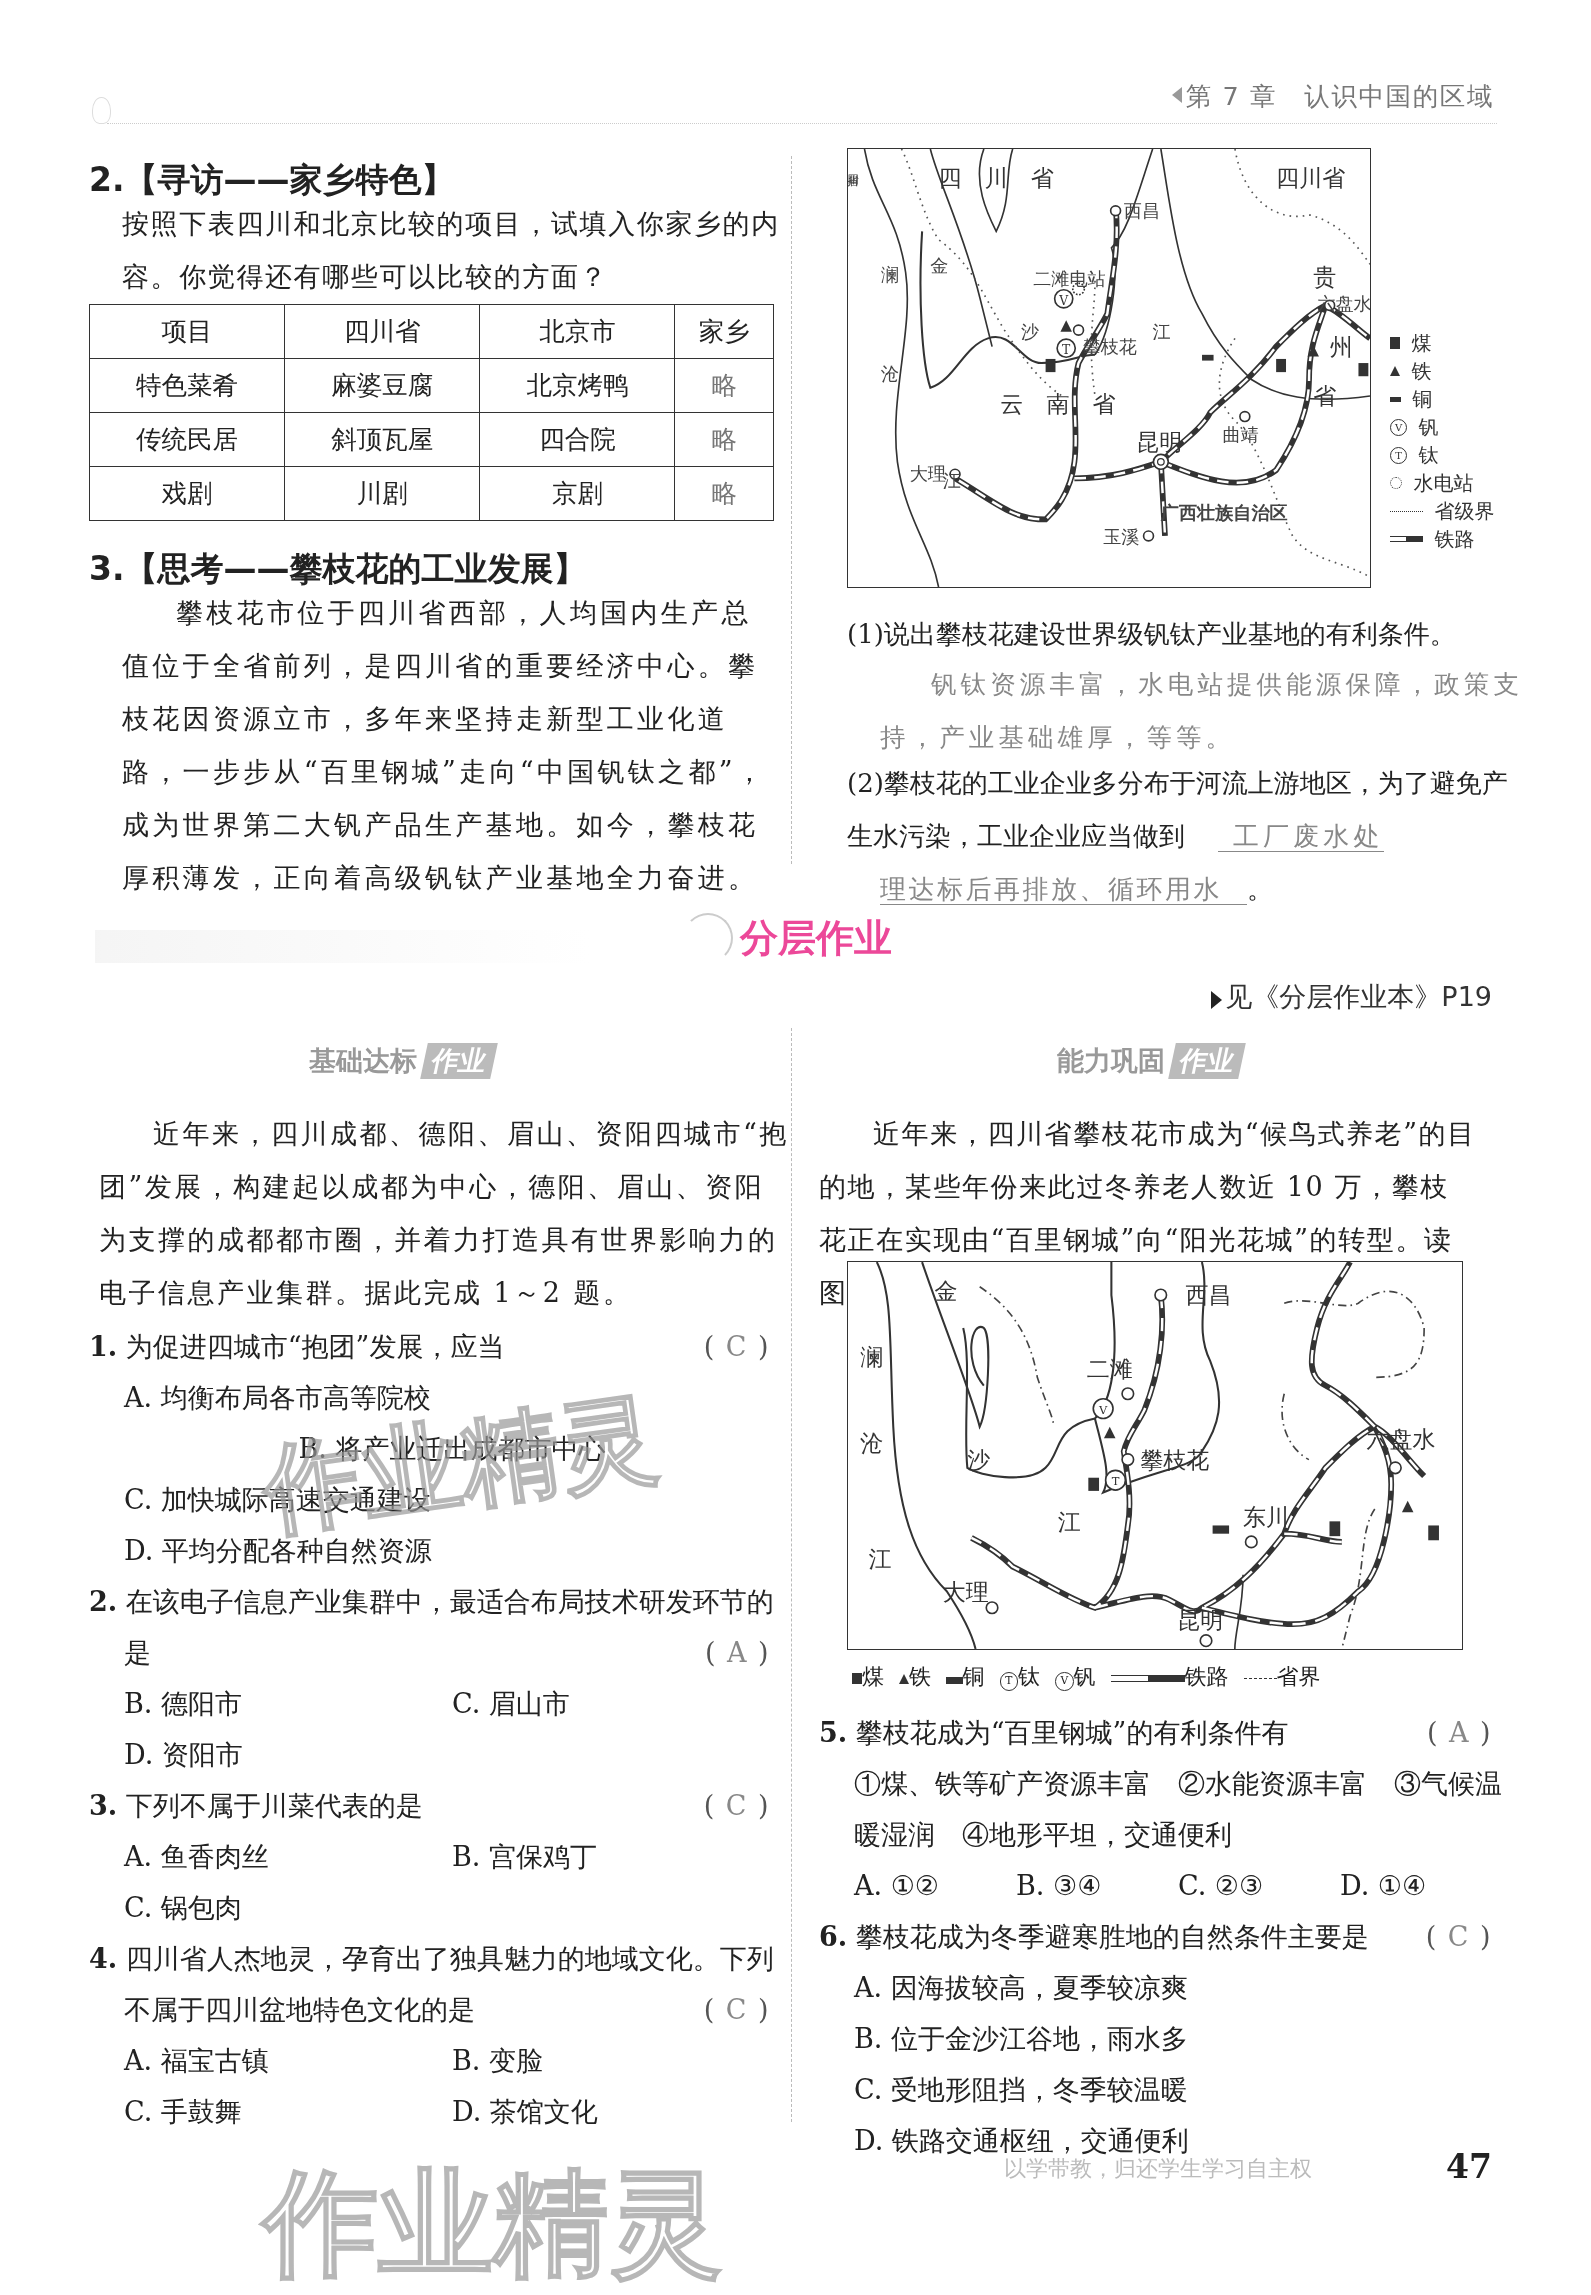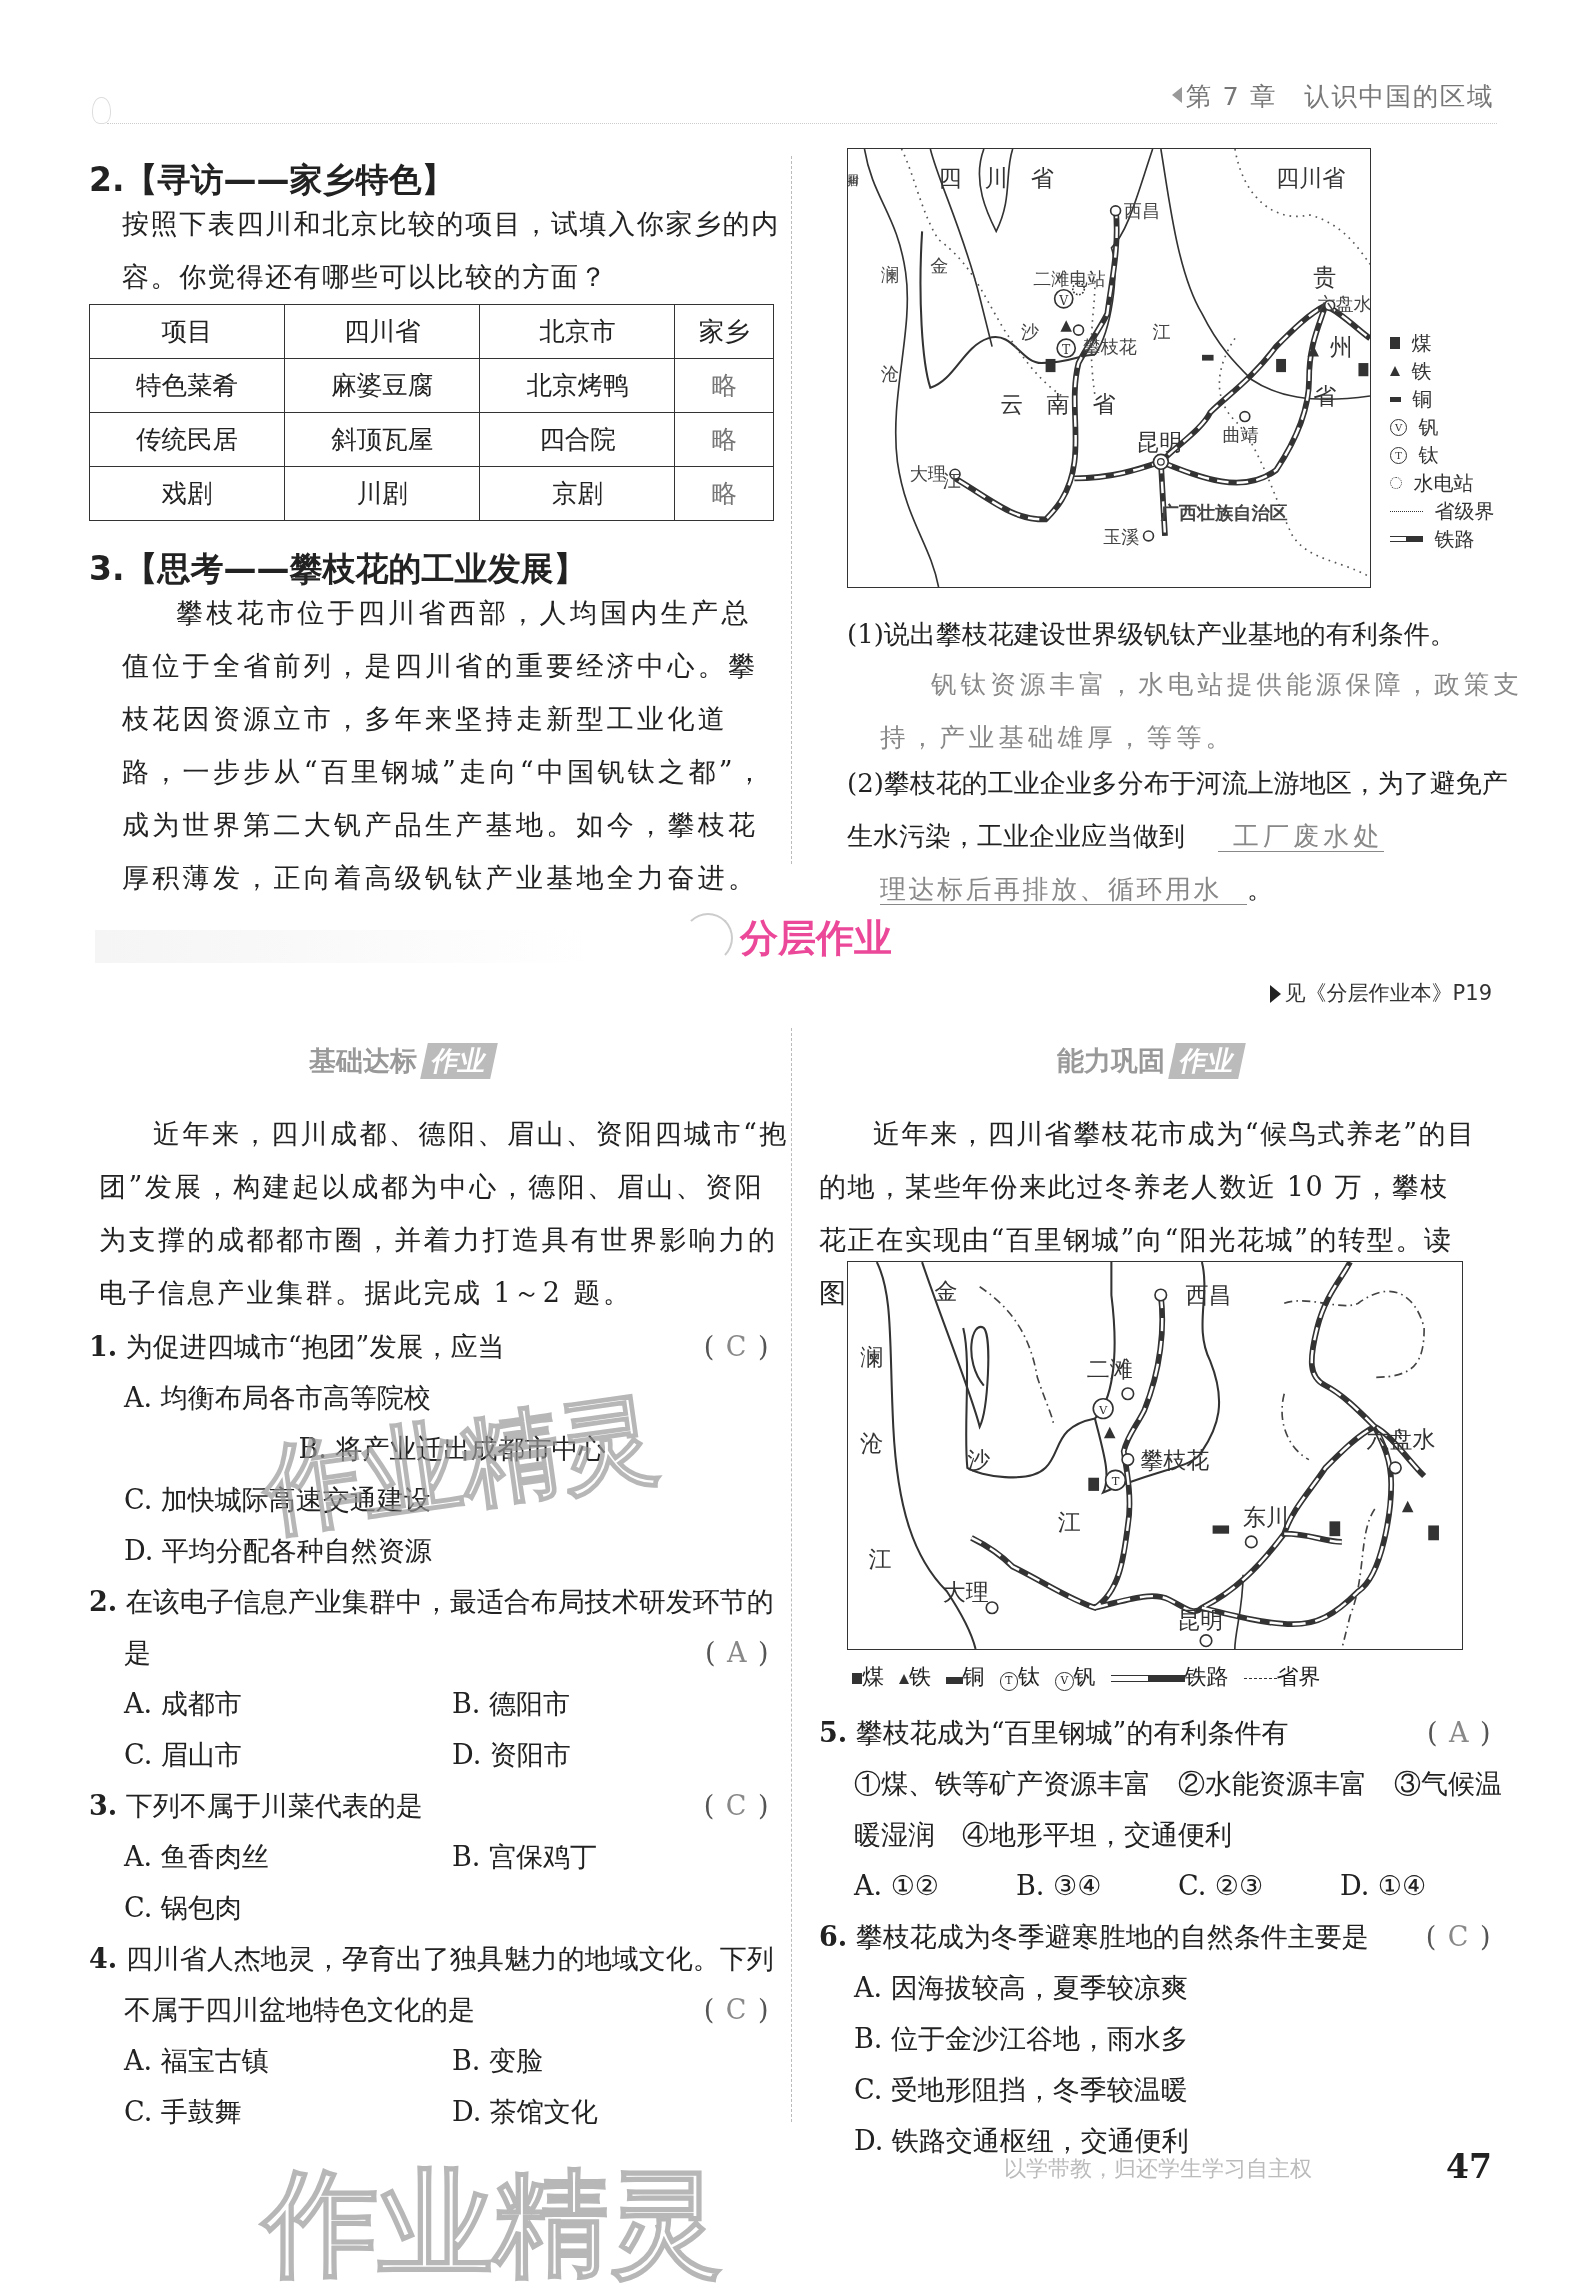--- a/index.html
+++ b/index.html
@@ -187,21 +187,21 @@
 <div class="abs q" style="left:847px;top:609px;width:724px;font-size:26px;">(1)说出攀枝花建设世界级钒钛产业基地的有利条件。</div>
 <div class="abs body-text answer indent" style="left:847px;top:658px;width:658px;font-size:25.5px;letter-spacing:4.1px;">钒钛资源丰富，水电站提供能源保障，政策支持，产业基础雄厚，等等。</div>
 <div class="abs q" style="left:847px;top:757px;width:665px;font-size:26px;line-height:53px;">
   <span>(2)攀枝花的工业企业多分布于河流上游地区，为了避免产生水污染，工业企业应当做到</span><span class="answer uline" style="padding-left:15px;letter-spacing:4.1px;">工厂废水处</span><br>
   <span class="answer uline" style="letter-spacing:2.5px;padding-right:25px;">理达标后再排放、循环用水</span><span>。</span>
 </div>
 
 <div class="abs" style="left:95px;top:930px;width:494px;height:33px;background:linear-gradient(90deg,#eee,#fff);opacity:.6;"></div>
 <div class="abs" style="left:683px;top:913px;width:46px;height:46px;border-radius:50%;border:2.5px solid #ccc;border-left-color:transparent;border-bottom-color:transparent;"></div>
 <div class="abs section-title sans" style="left:740px;top:913px;">分层作业</div>
-<div class="abs sans" style="right:99px;top:979px;font-size:21px;color:#333;text-align:right;">
+<div class="abs sans" style="right:99px;top:979px;font-size:27px;color:#333;text-align:right;">
   <span style="display:inline-block;width:0;height:0;border-top:9px solid transparent;border-bottom:9px solid transparent;border-left:11.5px solid #222;vertical-align:-2.5px;margin-right:3.3px;"></span><span>见《分层作业本》P19</span>
 </div>
 
 <div class="abs sub-banner sans" style="left:309px;top:1043px;">
   <span>基础达标</span><span class="tag">作业</span>
 </div>
 <div class="abs body-text indent" style="left:99px;top:1107px;width:691px;letter-spacing:2.5px;">近年来，四川成都、德阳、眉山、资阳四城市“抱团”发展，构建起以成都为中心，德阳、眉山、资阳为支撑的成都都市圈，并着力打造具有世界影响力的电子信息产业集群。据此完成 1～2 题。</div>
 
 <div class="abs" style="left:89px;top:1321px;width:691px;">
 
@@ -212,21 +212,20 @@
   <div class="opt" style="padding-left:35px;">A. 均衡布局各市高等院校</div>
   <div class="opt" style="padding-left:35px;text-align:center;">B. 将产业迁出成都市中心</div>
   <div class="opt" style="padding-left:35px;">C. 加快城际高速交通建设</div>
   <div class="opt" style="padding-left:35px;">D. 平均分配各种自然资源</div>
 
   <div class="q" style="padding-left:35px;text-indent:-35px;">
     <span class="num">2.</span> <span>在该电子信息产业集群中，最适合布局技术研发环节的是</span>
     <span class="paren" style="float:right;text-indent:0;">(<span class="ans">A</span>)</span>
   </div>
   <div style="display:grid;grid-template-columns:1fr 1fr;padding-left:35px;">
-    <div class="opt">A. 成都市</div>
     <div class="opt">B. 德阳市</div>
     <div class="opt">C. 眉山市</div>
     <div class="opt">D. 资阳市</div>
   </div>
 
   <div class="q" style="display:flex;justify-content:space-between;">
     <span><span class="num">3.</span> <span>下列不属于川菜代表的是</span></span>
     <span class="paren">(<span class="ans">C</span>)</span>
   </div>
   <div style="display:grid;grid-template-columns:1fr 1fr;padding-left:35px;">

